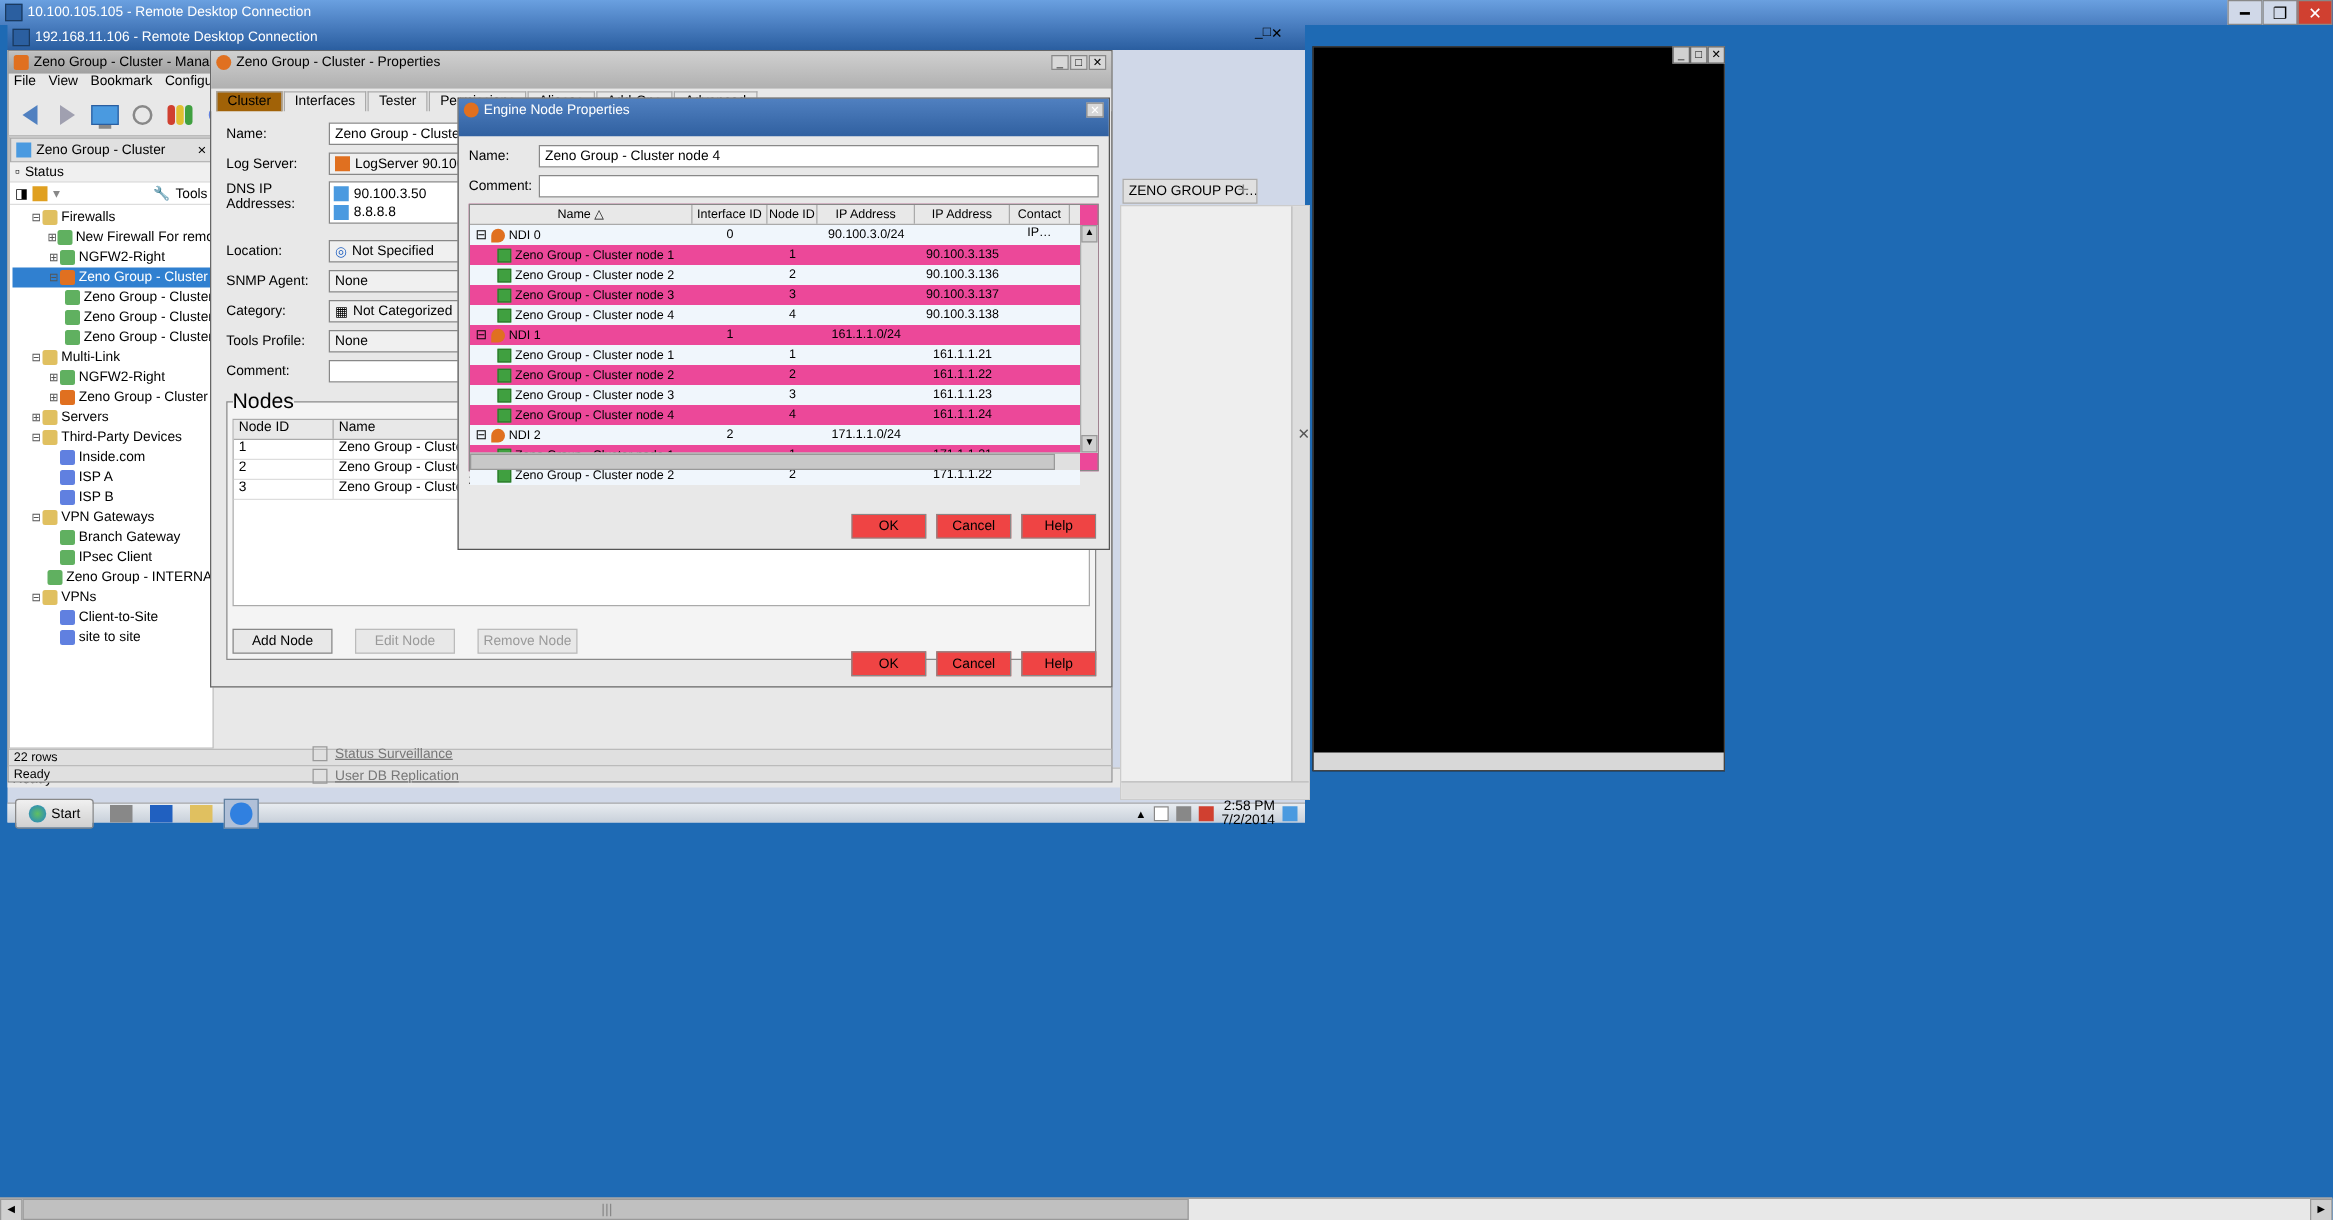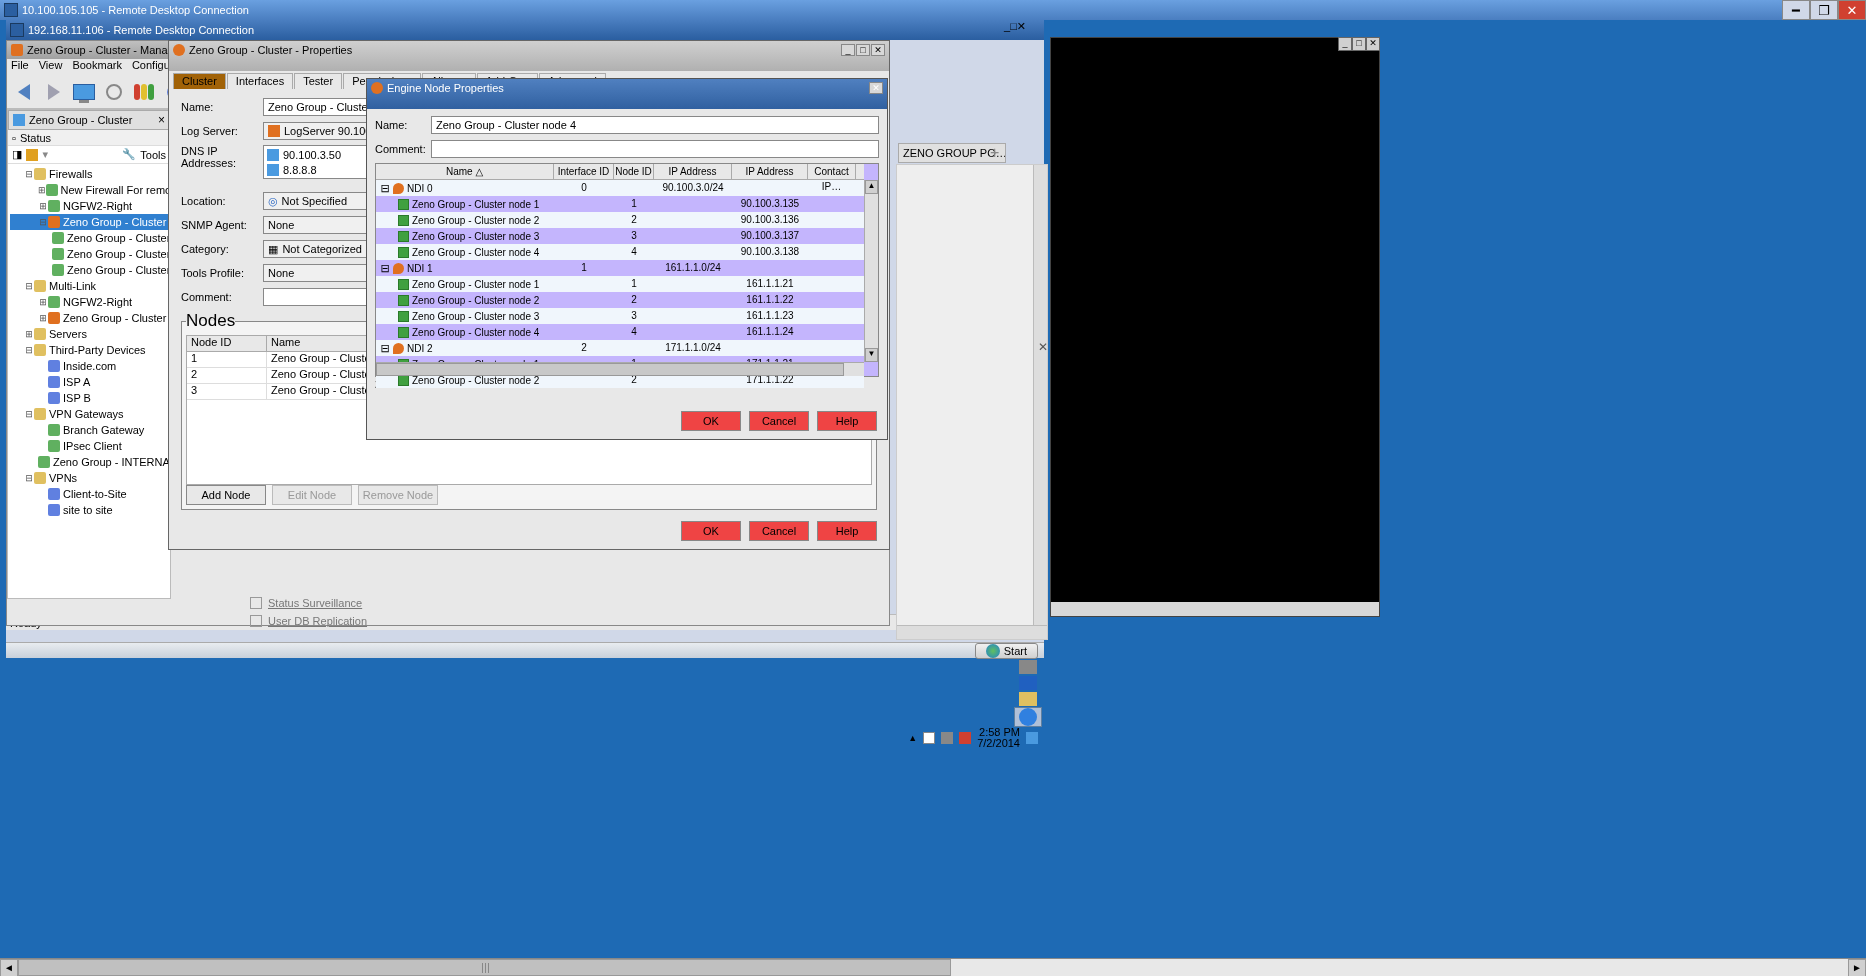--- a/index.html
+++ b/index.html
@@ -64,31 +64,31 @@
 .dns-box .dns-row { display:flex; align-items:center; height:15px; padding:0 2px;}
 .dns-box .dns-row .fico { width:12px; height:12px; background:#4a9ae0; margin-right:4px;}
 .nodes-box { border:1px solid #888; background:#f4f4f4; padding:4px; margin-top:4px;}
 .nodes-box legend { font-size:17px;}
 .nodes-table { background:#fff; border:1px solid #aaa; height:150px; }
 .nodes-table .hdr { display:flex; background:#e8e8e8; height:16px; border-bottom:1px solid #aaa;}
 .nodes-table .hdr div { border-right:1px solid #aaa; padding:0 4px; }
 .nodes-table .row { display:flex; height:16px; }
 .nodes-table .row div { border-right:1px solid #ddd; border-bottom:1px solid #ddd; padding:0 4px; overflow:hidden; white-space:nowrap;}
 .col-id { width:80px; } .col-nm { flex:1; }
-.node-btns { display:flex; gap:6px; margin-top:0;}
+.node-btns { display:flex; gap:18px; margin-top:18px;}
 .btn-std { width:80px; height:20px; background:#e8e8e8; border:1px solid #888; cursor:default; text-align:center; line-height:18px;}
 .btn-std.dis { color:#999; border-color:#bbb;}
 .dlg-footer { position:absolute; bottom:8px; right:12px; display:flex; gap:8px;}
 .btn-foot { width:60px; height:20px; background:#ef4444; border:1px solid #888; text-align:center; line-height:18px; cursor:default;}
 
 .engine-dialog { position:absolute; top:78px; left:366px; width:522px; height:362px; background:#e8e8e8; border:1px solid #555; z-index:5; }
 .engine-dialog .dlg-title { background:linear-gradient(#5080c0,#3060a0); color:#fff; }
 .engine-body { padding:6px 8px; }
 .engine-body .form-row label { width:56px; }
-.eng-table-wrap { border:1px solid #888; background:#c4b5fd; height:214px; position:relative; margin-top:4px;}
+.eng-table-wrap { border:1px solid #888; background:#ec4899; height:214px; position:relative; margin-top:4px;}
 .eng-table { width:calc(100% - 14px); }
 .eng-table .hdr { display:flex; background:#e8e8e8; height:16px; border-bottom:1px solid #aaa; position:sticky; top:0;}
 .eng-table .hdr div { border-right:1px solid #aaa; text-align:center; font-size:10px; line-height:15px;}
 .eng-table .row { display:flex; height:16px; }
 .eng-table .row:nth-child(odd) { background:#f0f6fc; }
 .eng-table .row div { padding:0 4px; overflow:hidden; white-space:nowrap; font-size:10px; line-height:15px;}
 .ec-name { width:178px; } .ec-iid { width:60px; text-align:center;} .ec-nid { width:40px; text-align:center;} .ec-net { width:78px; text-align:center;} .ec-ip { width:76px; text-align:center;} .ec-cip { width:48px; text-align:center;}
 .eng-table .row .ec-name { display:flex; align-items:center; }
 .ndi-ico { width:11px; height:11px; background:#e07020; border-radius:50% 50% 50% 0; margin:0 3px; flex-shrink:0;}
 .node-ico { width:11px; height:11px; background:#40a040; border:1px solid #2a7a2a; margin:0 3px 0 18px; flex-shrink:0;}
@@ -106,21 +106,21 @@
 .right-tab { position:absolute; top:103px; left:892px; width:108px; height:20px; background:#e0e0e0; border:1px solid #aaa; display:flex; align-items:center; padding:0 4px; white-space:nowrap; overflow:hidden; z-index:2;}
 .right-plus { position:absolute; top:104px; left:984px; font-size:16px; color:#888; z-index:2;}
 .right-x { position:absolute; top:300px; left:1032px; width:12px; height:12px; font-size:12px; color:#555; z-index:2;}
 .right-scroll-area { position:absolute; top:124px; left:890px; width:152px; height:476px; background:#eee; border:1px solid #ccc; z-index:1;}
 .right-scroll-area .sb { position:absolute; right:0; top:0; bottom:14px; width:14px; background:#ddd; border-left:1px solid #bbb;}
 .right-scroll-area .hb { position:absolute; left:0; right:0; bottom:0; height:14px; background:#ddd; border-top:1px solid #bbb;}
 .statusbar2 { position:absolute; bottom:28px; left:0; right:0; height:16px; background:#e8e8e8; border-top:1px solid #bbb; display:flex; align-items:center; padding:0 4px;}
 .statusbar2 .user { margin-left:auto; padding:0 8px; border-left:1px solid #bbb;}
 .statusbar2 .def { padding:0 8px; border-left:1px solid #bbb; display:flex; align-items:center; gap:4px;}
 .statusbar2 .def .dot { width:10px; height:10px; background:#40a040; border-radius:50%;}
-.taskbar2 { position:absolute; bottom:0; left:0; right:0; height:16px; background:linear-gradient(#e8ecf0,#c8d0da); border-top:1px solid #aaa; display:flex; align-items:flex-end;flex-direction:column;}
+.taskbar2 { position:absolute; bottom:0; left:0; right:0; height:16px; background:linear-gradient(#e8ecf0,#c8d0da); border-top:1px solid #aaa; display:flex; align-items:center;}
 .start-btn { height:24px; padding:0 10px; background:linear-gradient(#f0f0f0,#d0d0d0); border:1px solid #888; border-radius:3px; margin:0 6px; display:flex; align-items:center; gap:4px; cursor:default;}
 .start-btn .orb { width:14px; height:14px; border-radius:50%; background:radial-gradient(#60c060,#2080d0);}
 .task-ico { width:28px; height:24px; border:1px solid transparent; display:flex; align-items:center; justify-content:center; margin:0 2px;}
 .task-ico.active { background:#b0c0d8; border:1px solid #6080a0;}
 .task-ico .i1 { width:18px; height:14px; background:#888;}
 .task-ico .i2 { width:18px; height:14px; background:#2060c0;}
 .task-ico .i3 { width:18px; height:14px; background:#e0c060;}
 .task-ico .i4 { width:18px; height:18px; background:#3080e0; border-radius:50%;}
 .tray { margin-left:auto; display:flex; align-items:center; gap:6px; padding:0 6px;}
 .tray .tico { width:12px; height:12px; background:#888;}
@@ -379,20 +379,24 @@
           <span class="ico ico-net"></span>
           <span>Client-to-Site</span>
         </div>
         <div class="tree-item d2">
           <span class="exp"></span>
           <span class="ico ico-net"></span>
           <span>site to site</span>
         </div>
       </div>
   </div>
+  <div class="mgr-status">
+    <div class="row">22 rows</div>
+    <div class="row">Ready</div>
+  </div>
 </div>
 
 <div class="props-dialog">
   <div class="dlg-title">
     <div class="ico"></div>
     <span>Zeno Group - Cluster - Properties</span>
     <div class="ctrls">
       <span>_</span>
       <span>□</span>
       <span>✕</span>

